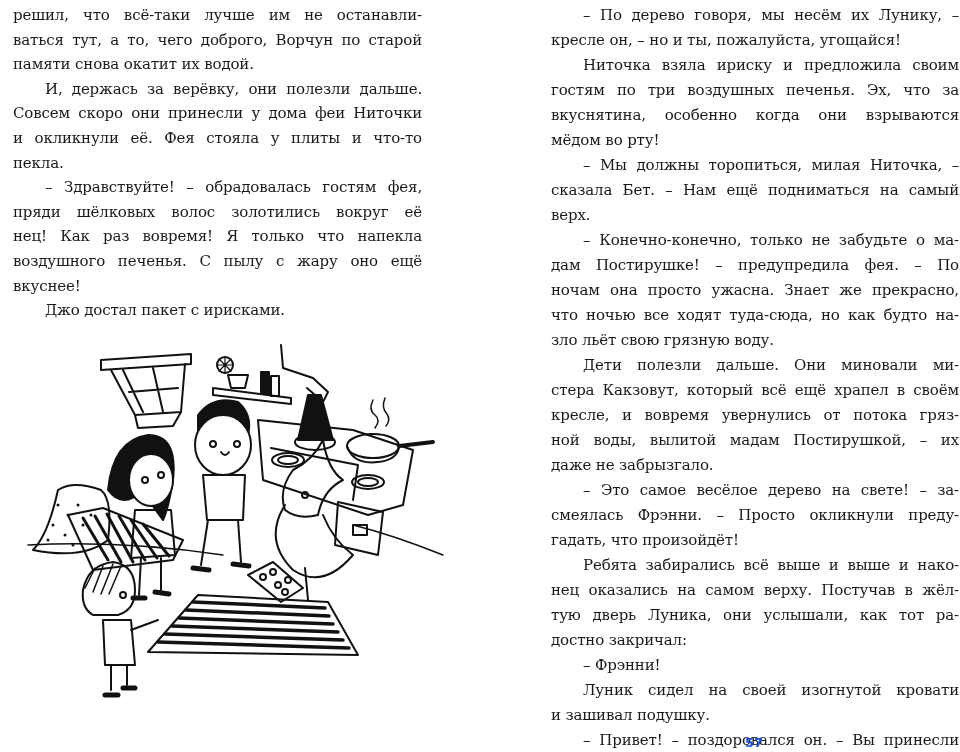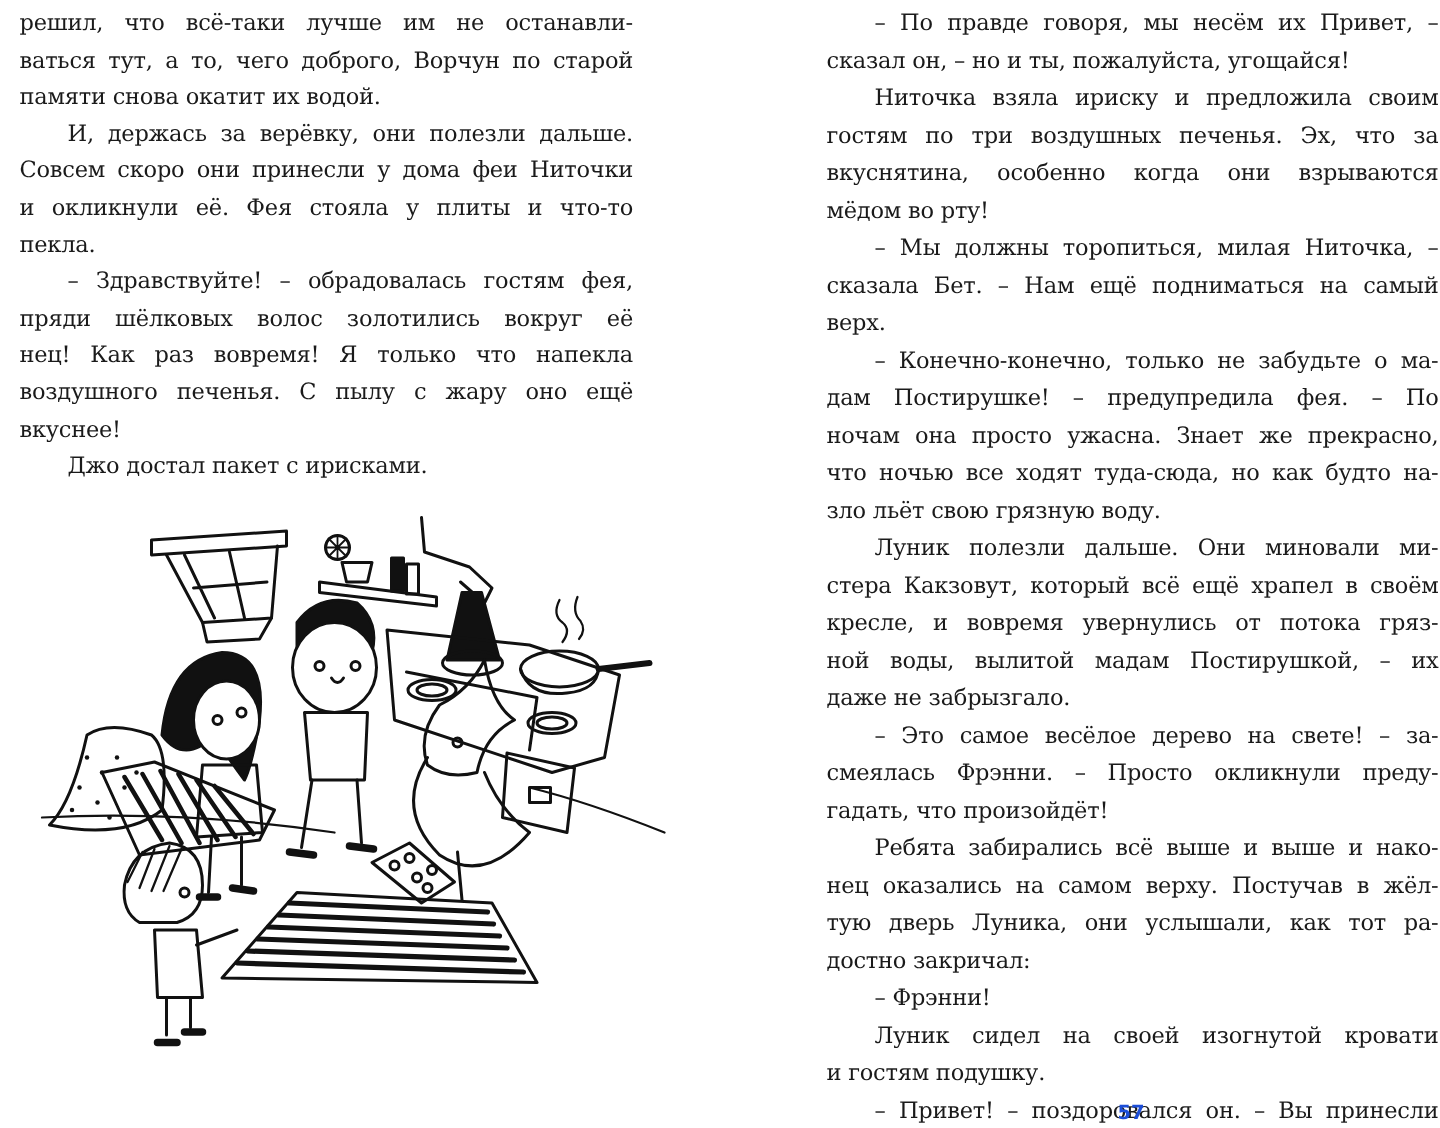--- a/index.html
+++ b/index.html
@@ -134,46 +134,46 @@
     <circle cx="100" cy="255" r="3"></circle>
     <path d="M80 280 L108 280 L112 325 L82 325 Z"></path>
     <path d="M108 290 L135 280"></path>
     <path d="M88 325 L88 350 M104 325 L104 345"></path>
     <path d="M82 355 L95 355 M100 348 L112 348" stroke-width="5"></path>
   </svg>
 </div>
 
 <div class="page page-right">
   <div class="text-block" id="right-text">
-      <span class="line indent">– По правде говоря, мы несём их Привет, –</span>
-      <span class="line last">сказал он, – но и ты, пожалуйста, угощайся!</span>
+      <span class="line indent">– По дерево говоря, мы несём их Лунику, –</span>
+      <span class="line last">кресле он, – но и ты, пожалуйста, угощайся!</span>
       <span class="line indent">Ниточка взяла ириску и предложила своим</span>
       <span class="line">гостям по три воздушных печенья. Эх, что за</span>
       <span class="line">вкуснятина, особенно когда они взрываются</span>
       <span class="line last">мёдом во рту!</span>
       <span class="line indent">– Мы должны торопиться, милая Ниточка, –</span>
       <span class="line">сказала Бет. – Нам ещё подниматься на самый</span>
       <span class="line last">верх.</span>
       <span class="line indent">– Конечно-конечно, только не забудьте о ма-</span>
       <span class="line">дам Постирушке! – предупредила фея. – По</span>
       <span class="line">ночам она просто ужасна. Знает же прекрасно,</span>
       <span class="line">что ночью все ходят туда-сюда, но как будто на-</span>
       <span class="line last">зло льёт свою грязную воду.</span>
-      <span class="line indent">Луник полезли дальше. Они миновали ми-</span>
+      <span class="line indent">Дети полезли дальше. Они миновали ми-</span>
       <span class="line">стера Какзовут, который всё ещё храпел в своём</span>
       <span class="line">кресле, и вовремя увернулись от потока гряз-</span>
       <span class="line">ной воды, вылитой мадам Постирушкой, – их</span>
       <span class="line last">даже не забрызгало.</span>
       <span class="line indent">– Это самое весёлое дерево на свете! – за-</span>
       <span class="line">смеялась Фрэнни. – Просто окликнули преду-</span>
       <span class="line last">гадать, что произойдёт!</span>
       <span class="line indent">Ребята забирались всё выше и выше и нако-</span>
       <span class="line">нец оказались на самом верху. Постучав в жёл-</span>
       <span class="line">тую дверь Луника, они услышали, как тот ра-</span>
       <span class="line last">достно закричал:</span>
       <span class="line indent last">– Фрэнни!</span>
       <span class="line indent">Луник сидел на своей изогнутой кровати</span>
-      <span class="line last">и гостям подушку.</span>
+      <span class="line last">и зашивал подушку.</span>
       <span class="line indent">– Привет! – поздоровался он. – Вы принесли</span>
     </div>
 </div>
 
 <div class="page-number">57</div>
 
 </body></html>

